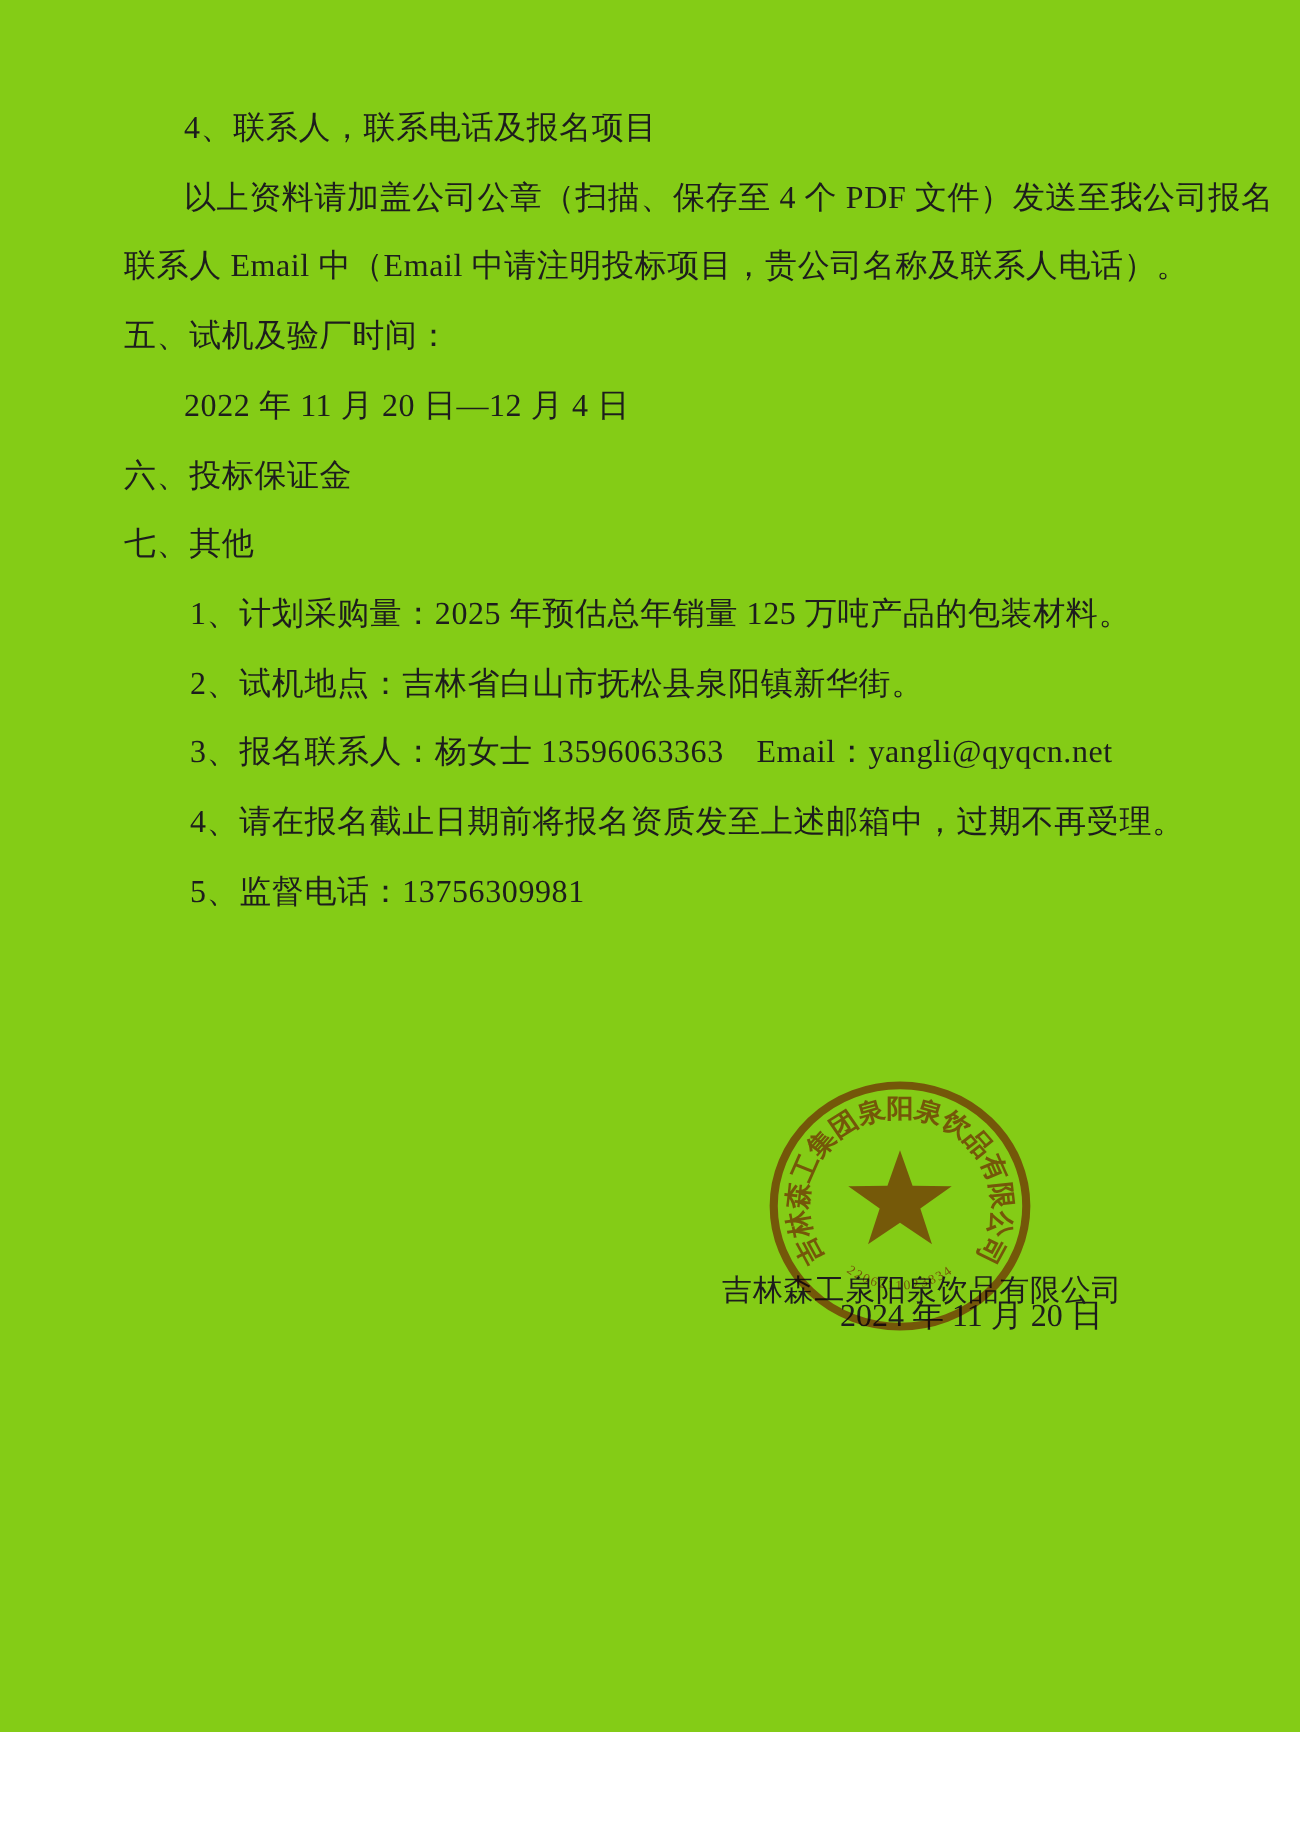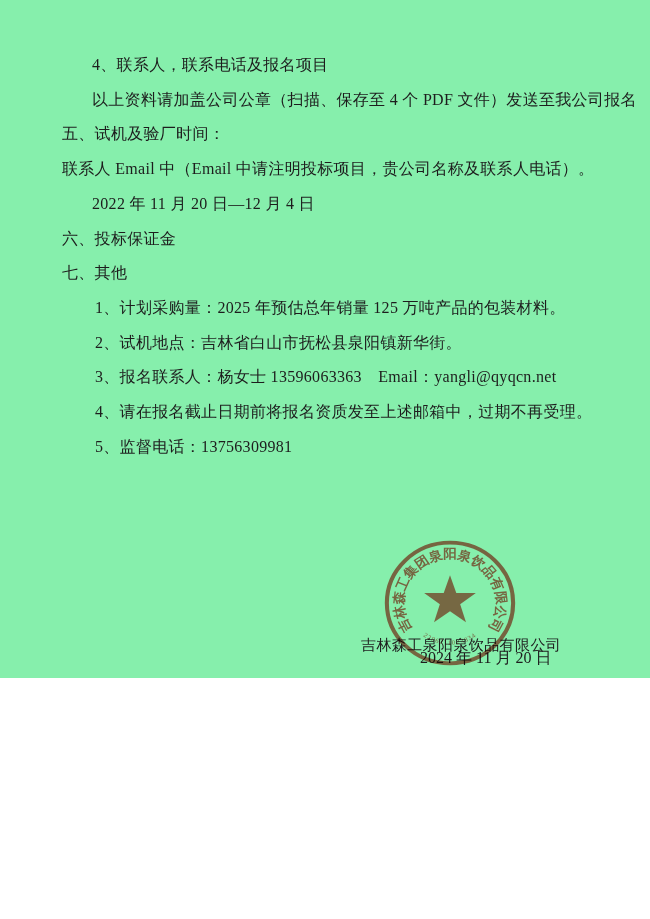--- a/index.html
+++ b/index.html
@@ -1,20 +1,20 @@
 <!DOCTYPE html>
 <html><head>
 <meta charset="utf-8">
 <style>
   html, body { margin: 0; padding: 0; }
   .page {
     position: relative;
     width: 650px;
-    height: 678px;
-    background: #86efac;
+    height: 866px;
+    background: #84cc16;
     font-family: "Liberation Serif", "DejaVu Serif", serif;
     color: #1d1d1d;
     overflow: hidden;
   }
   .body-text {
     position: absolute;
     left: 62px;
     top: 48px;
     width: 540px;
     font-size: 16px;
@@ -64,22 +64,22 @@
   .seal .serial-text { font-size: 7px; letter-spacing: 1.1px; font-weight: normal; }
 </style>
 </head>
 <body>
 
 <div class="page">
 
   <div class="body-text">
     <p class="ind">4、联系人，联系电话及报名项目</p>
     <p class="ind">以上资料请加盖公司公章（扫描、保存至 4 个 PDF 文件）发送至我公司报名</p>
+    <p>联系人 Email 中（Email 中请注明投标项目，贵公司名称及联系人电话）。</p>
     <p>五、试机及验厂时间：</p>
-    <p>联系人 Email 中（Email 中请注明投标项目，贵公司名称及联系人电话）。</p>
     <p class="ind">2022 年 11 月 20 日—12 月 4 日</p>
     <p>六、投标保证金</p>
     <p>七、其他</p>
     <p class="ind2">1、计划采购量：2025 年预估总年销量 125 万吨产品的包装材料。</p>
     <p class="ind2">2、试机地点：吉林省白山市抚松县泉阳镇新华街。</p>
     <p class="ind2"><span>3、报名联系人：杨女士 13596063363　Email：</span><a class="email">yangli@qyqcn.net</a></p>
     <p class="ind2">4、请在报名截止日期前将报名资质发至上述邮箱中，过期不再受理。</p>
     <p class="ind2">5、监督电话：13756309981</p>
   </div>
 

